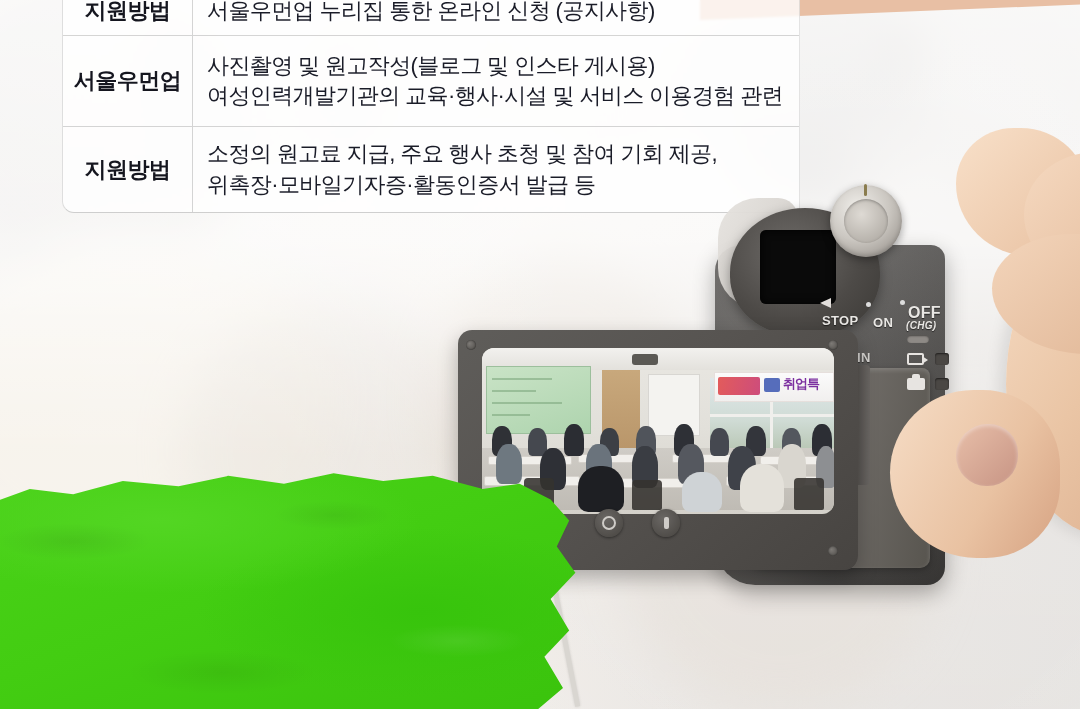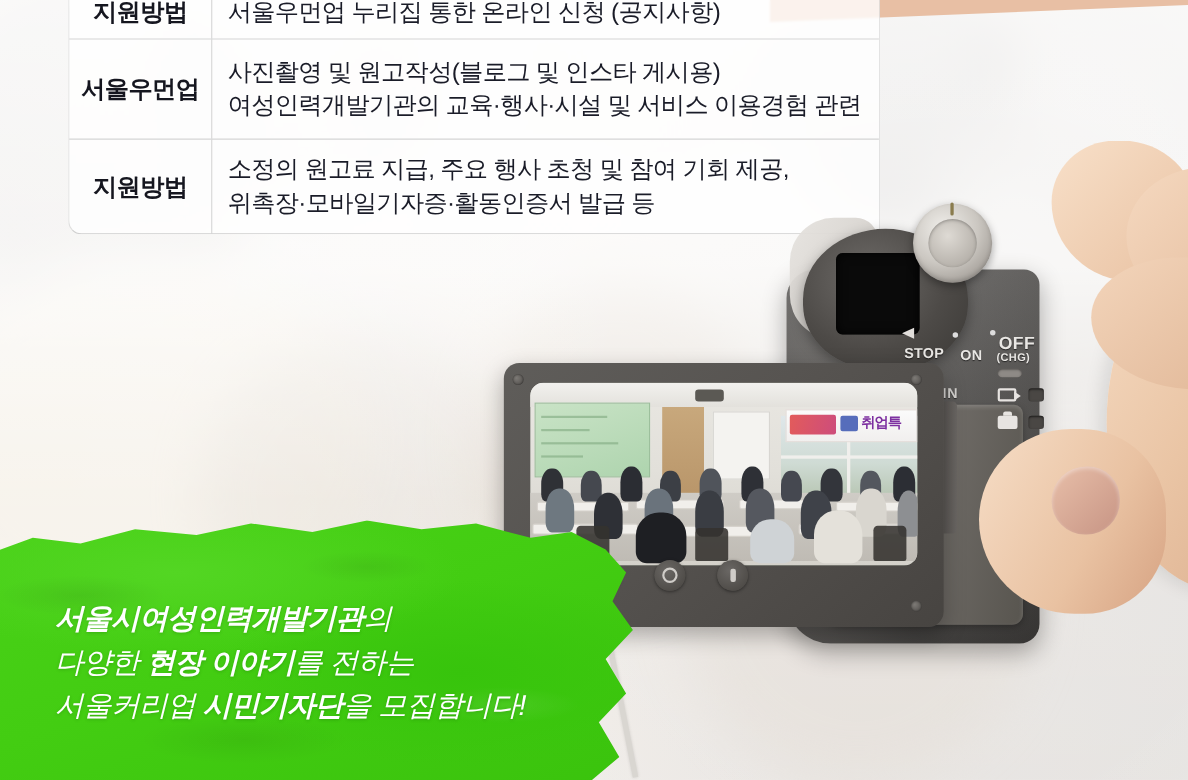--- a/index.html
+++ b/index.html
@@ -189,21 +189,21 @@
     background:#8a7c4e; border-radius:2px;
   }
 
   .cam-labels{ position:absolute; left:0; top:0; width:100%; height:100%;
     font-family:"Liberation Sans",sans-serif; color:#e9e7e4; }
   .lb{ position:absolute; font-weight:700; letter-spacing:.3px;
        text-shadow:0 1px 1px rgba(0,0,0,.6); }
   .lb-mode{ left:392px; top:163px; font-size:13px; }
   .lb-on  { left:443px; top:165px; font-size:13px; }
   .lb-off { left:478px; top:154px; font-size:16px; }
-  .lb-chg { left:476px; top:170px; font-size:10px; }
+  .lb-chg { left:476px; top:170px; font-size:10px;font-style:italic; }
   .lb-dcin{ left:402px; top:200px; font-size:13px; letter-spacing:.6px; opacity:.85; }
   .dot-a{ position:absolute; left:436px; top:152px; width:5px; height:5px;
     background:#ddd; border-radius:50%; }
   .dot-b{ position:absolute; left:470px; top:150px; width:5px; height:5px;
     background:#ddd; border-radius:50%; }
   .arrow-sw{ position:absolute; left:390px; top:148px; width:0;height:0;
     border-top:5px solid transparent; border-bottom:5px solid transparent;
     border-right:11px solid #e2dedb; }
   .slider-sw{ position:absolute; left:477px; top:185px; width:22px; height:8px;
     background:#8e8a86; border-radius:4px; box-shadow:inset 0 1px 2px rgba(0,0,0,.5); }
@@ -518,25 +518,14 @@
       <div class="nail"></div>
 
     </div>
 
   </div>
 
   <div class="green">
     <div class="green-tex"></div>
   </div>
 
-  <div class="gtext">
-    <div class="gline">
-      <b>서울시여성인력개발기관</b><span>의</span>
-    </div>
-    <div class="gline">
-      <span>다양한 </span><b>현장 이야기</b><span>를 전하는</span>
-    </div>
-    <div class="gline">
-      <span>서울커리업 </span><b>시민기자단</b><span>을 모집합니다!</span>
-    </div>
-  </div>
 
 </div>
 
 </body></html>

